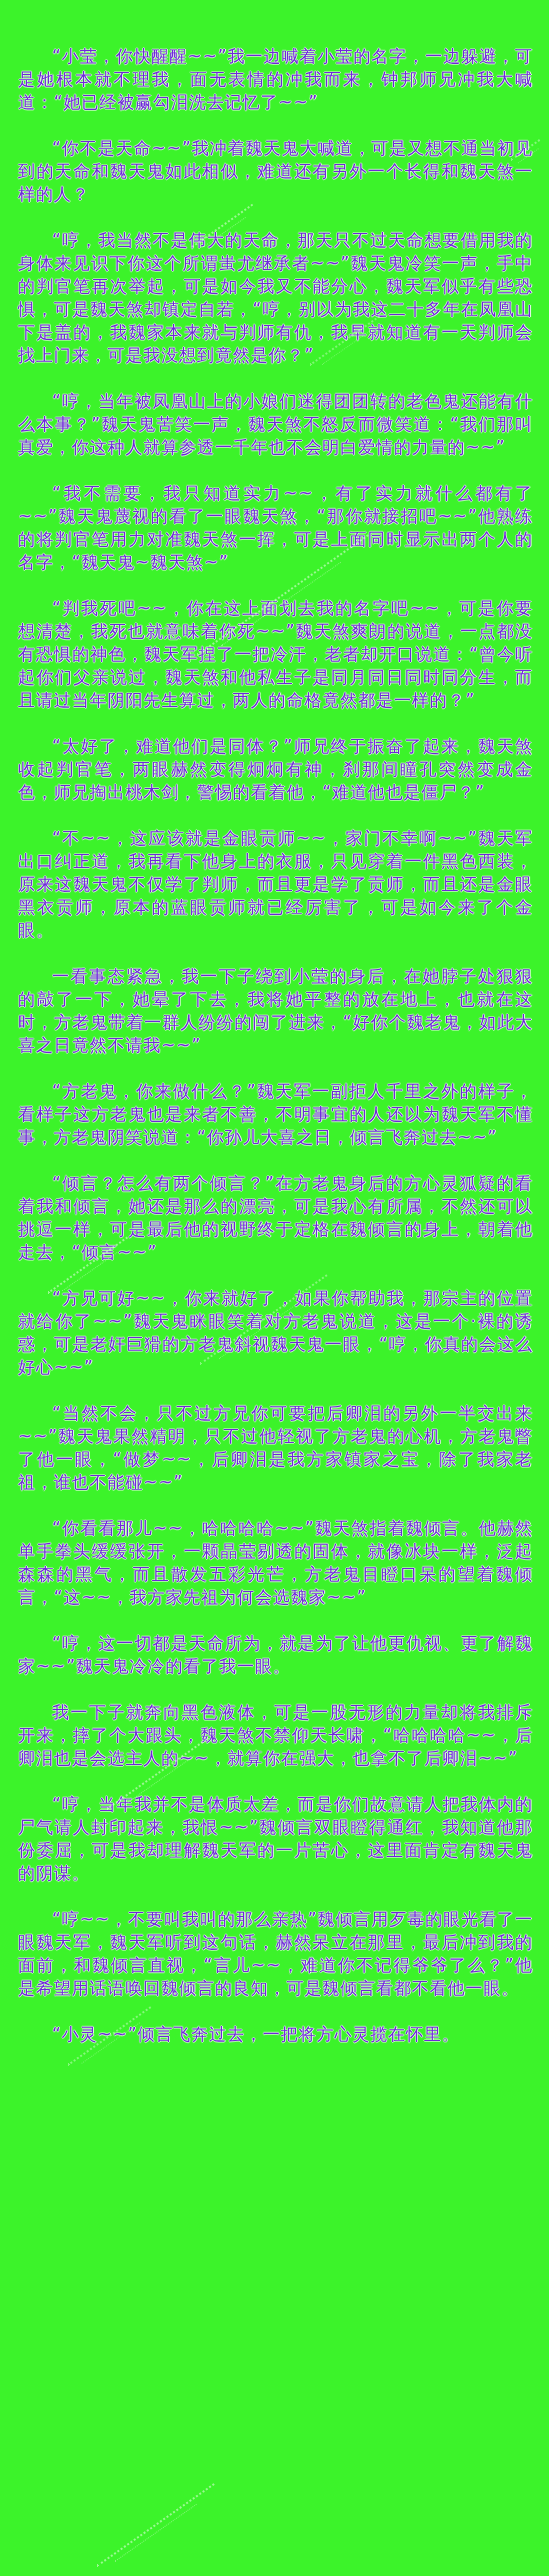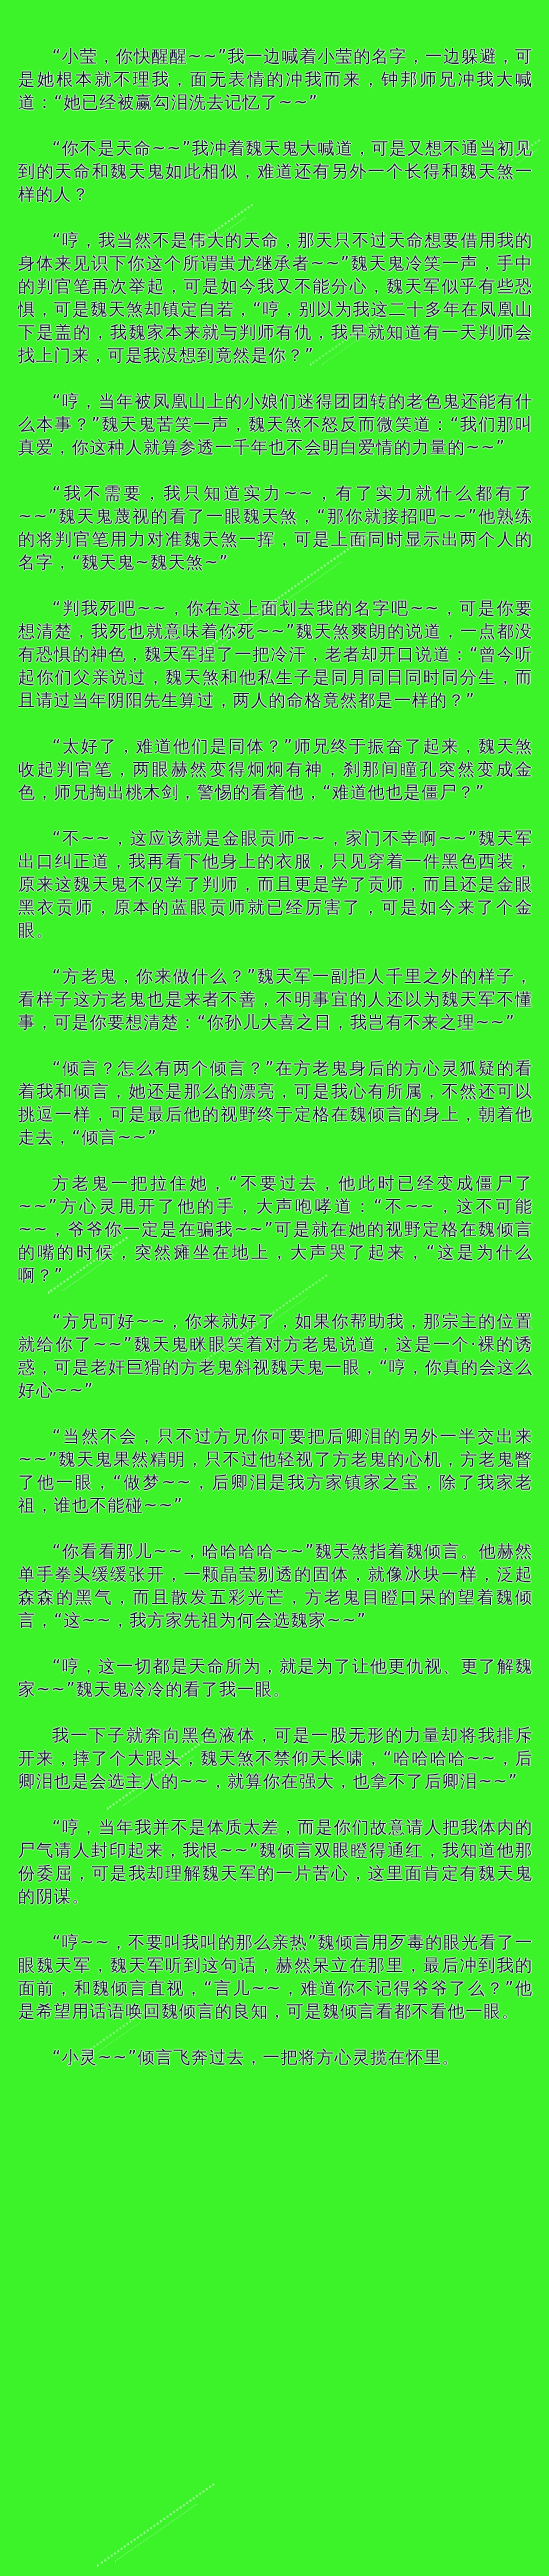--- a/index.html
+++ b/index.html
@@ -19,21 +19,21 @@
     width: 550px;
     height: 2576px;
     box-sizing: border-box;
     padding: 45px 17px 15.5px 18px;
   }
   .novel-paragraph {
     margin: 0 0 23px 0;
     font-size: 17px;
     line-height: 23px;
     letter-spacing: 0.9px;
-    color: #0f172a;
+    color: #6d28d9;
     text-indent: 2em;
     text-align: justify;
     
     text-shadow:
       0.8px 0 0 rgba(255,255,255,0.85),
       -0.8px 0 0 rgba(255,255,255,0.55),
       0 0.8px 0 rgba(255,255,255,0.55),
       0 -0.8px 0 rgba(255,255,255,0.45);
   }
   
@@ -69,23 +69,23 @@
 
 <div class="page">
   <p class="novel-paragraph">“小莹，你快醒醒~~”我一边喊着小莹的名字，一边躲避，可是她根本就不理我，面无表情的冲我而来，钟邦师兄冲我大喊道：“她已经被赢勾泪洗去记忆了~~”</p>
   <p class="novel-paragraph">“你不是天命~~”我冲着魏天鬼大喊道，可是又想不通当初见到的天命和魏天鬼如此相似，难道还有另外一个长得和魏天煞一样的人？</p>
   <p class="novel-paragraph">“哼，我当然不是伟大的天命，那天只不过天命想要借用我的身体来见识下你这个所谓蚩尤继承者~~”魏天鬼冷笑一声，手中的判官笔再次举起，可是如今我又不能分心，魏天军似乎有些恐惧，可是魏天煞却镇定自若，“哼，别以为我这二十多年在凤凰山下是盖的，我魏家本来就与判师有仇，我早就知道有一天判师会找上门来，可是我没想到竟然是你？”</p>
   <p class="novel-paragraph">“哼，当年被凤凰山上的小娘们迷得团团转的老色鬼还能有什么本事？”魏天鬼苦笑一声，魏天煞不怒反而微笑道：“我们那叫真爱，你这种人就算参透一千年也不会明白爱情的力量的~~”</p>
   <p class="novel-paragraph">“我不需要，我只知道实力~~，有了实力就什么都有了~~”魏天鬼蔑视的看了一眼魏天煞，“那你就接招吧~~”他熟练的将判官笔用力对准魏天煞一挥，可是上面同时显示出两个人的名字，“魏天鬼~魏天煞~”</p>
   <p class="novel-paragraph">“判我死吧~~，你在这上面划去我的名字吧~~，可是你要想清楚，我死也就意味着你死~~”魏天煞爽朗的说道，一点都没有恐惧的神色，魏天军捏了一把冷汗，老者却开口说道：“曾今听起你们父亲说过，魏天煞和他私生子是同月同日同时同分生，而且请过当年阴阳先生算过，两人的命格竟然都是一样的？”</p>
   <p class="novel-paragraph">“太好了，难道他们是同体？”师兄终于振奋了起来，魏天煞收起判官笔，两眼赫然变得炯炯有神，刹那间瞳孔突然变成金色，师兄掏出桃木剑，警惕的看着他，“难道他也是僵尸？”</p>
   <p class="novel-paragraph">“不~~，这应该就是金眼贡师~~，家门不幸啊~~”魏天军出口纠正道，我再看下他身上的衣服，只见穿着一件黑色西装，原来这魏天鬼不仅学了判师，而且更是学了贡师，而且还是金眼黑衣贡师，原本的蓝眼贡师就已经厉害了，可是如今来了个金眼。</p>
-  <p class="novel-paragraph">“方老鬼，你来做什么？”魏天军一副拒人千里之外的样子，看样子这方老鬼也是来者不善，不明事宜的人还以为魏天军不懂事，可是你要想清楚：“你孙儿大喜之日，我岂有不来之理~~”</p>
+  <p class="novel-paragraph">一看事态紧急，我一下子绕到小莹的身后，在她脖子处狠狠的敲了一下，她晕了下去，我将她平整的放在地上，也就在这时，方老鬼带着一群人纷纷的闯了进来，“好你个魏老鬼，如此大喜之日竟然不请我~~”</p>
+  <p class="novel-paragraph">“方老鬼，你来做什么？”魏天军一副拒人千里之外的样子，看样子这方老鬼也是来者不善，不明事宜的人还以为魏天军不懂事，方老鬼阴笑说道：“你孙儿大喜之日，倾言飞奔过去~~”</p>
   <p class="novel-paragraph">“倾言？怎么有两个倾言？”在方老鬼身后的方心灵狐疑的看着我和倾言，她还是那么的漂亮，可是我心有所属，不然还可以挑逗一样，可是最后他的视野终于定格在魏倾言的身上，朝着他走去，“倾言~~”</p>
-  <p class="novel-paragraph">方老鬼一把拉住她，“不要过去，他此时已经变成僵尸了~~”方心灵甩开了他的手，大声咆哮道：“不~~，这不可能~~，爷爷你一定是在骗我~~”可是就在她的视野定格在魏倾言的嘴的时候，突然瘫坐在地上，大声哭了起来，“这是为什么啊？”</p>
   <p class="novel-paragraph">“方兄可好~~，你来就好了，如果你帮助我，那宗主的位置就给你了~~”魏天鬼眯眼笑着对方老鬼说道，这是一个·裸的诱惑，可是老奸巨猾的方老鬼斜视魏天鬼一眼，“哼，你真的会这么好心~~”</p>
   <p class="novel-paragraph">“当然不会，只不过方兄你可要把后卿泪的另外一半交出来~~”魏天鬼果然精明，只不过他轻视了方老鬼的心机，方老鬼瞥了他一眼，“做梦~~，后卿泪是我方家镇家之宝，除了我家老祖，谁也不能碰~~”</p>
   <p class="novel-paragraph">“你看看那儿~~，哈哈哈哈~~”魏天煞指着魏倾言。他赫然单手拳头缓缓张开，一颗晶莹剔透的固体，就像冰块一样，泛起森森的黑气，而且散发五彩光芒，方老鬼目瞪口呆的望着魏倾言，“这~~，我方家先祖为何会选魏家~~”</p>
   <p class="novel-paragraph">“哼，这一切都是天命所为，就是为了让他更仇视、更了解魏家~~”魏天鬼冷冷的看了我一眼。</p>
   <p class="novel-paragraph">我一下子就奔向黑色液体，可是一股无形的力量却将我排斥开来，摔了个大跟头，魏天煞不禁仰天长啸，“哈哈哈哈~~，后卿泪也是会选主人的~~，就算你在强大，也拿不了后卿泪~~”</p>
   <p class="novel-paragraph">“哼，当年我并不是体质太差，而是你们故意请人把我体内的尸气请人封印起来，我恨~~”魏倾言双眼瞪得通红，我知道他那份委屈，可是我却理解魏天军的一片苦心，这里面肯定有魏天鬼的阴谋。</p>
   <p class="novel-paragraph">“哼~~，不要叫我叫的那么亲热”魏倾言用歹毒的眼光看了一眼魏天军，魏天军听到这句话，赫然呆立在那里，最后冲到我的面前，和魏倾言直视，“言儿~~，难道你不记得爷爷了么？”他是希望用话语唤回魏倾言的良知，可是魏倾言看都不看他一眼。</p>
   <p class="novel-paragraph">“小灵~~”倾言飞奔过去，一把将方心灵揽在怀里。</p>
 
   <div class="wm w1"></div>

